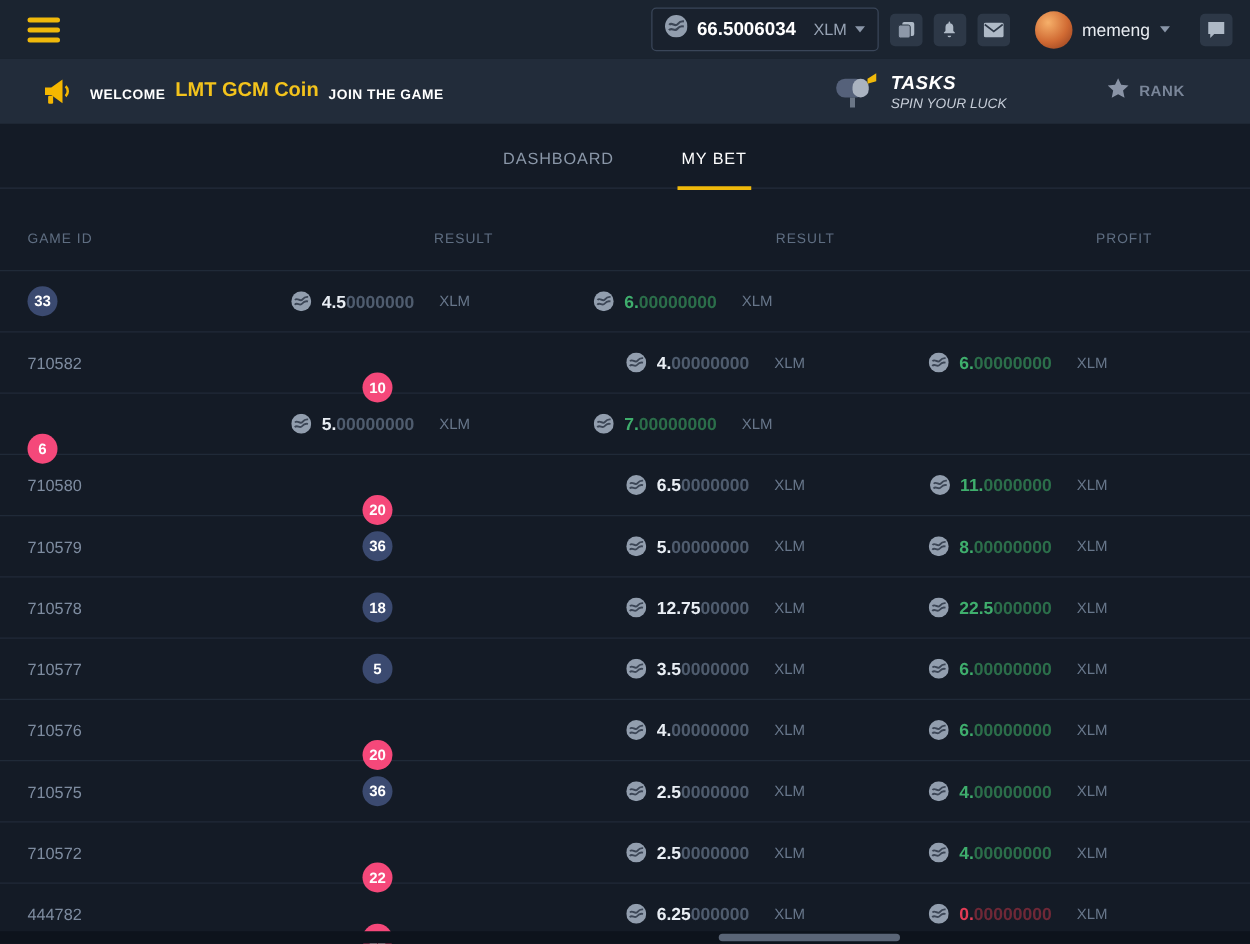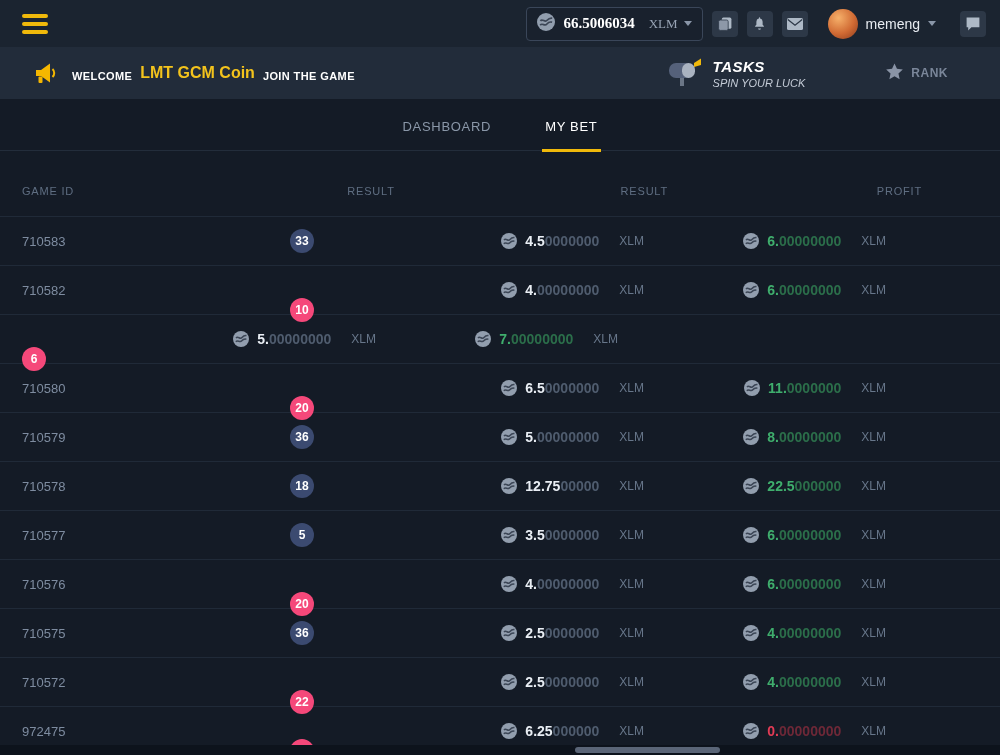--- a/index.html
+++ b/index.html
@@ -16,21 +16,21 @@
   .topbar {
     height:47px; background:#1b2430;
     display:flex; align-items:center; padding:0 14px;
   }
   .hamburger { width:26px; cursor:pointer; display:flex; flex-direction:column; gap:4px; margin-left:8px; }
   .hamburger span { display:block; height:4px; border-radius:2px; background:#f0b90b; }
 
   .balance-box {
     display:flex; align-items:center; gap:8px;
     border:1px solid #3a4659; background:#19212d;
-    border-radius:4px; padding:5px 10px; cursor:pointer;font-family:Liberation Serif, serif;
+    border-radius:4px; padding:5px 10px; cursor:pointer;
   }
   .balance-value { font-weight:bold; font-size:15px; color:#fff; }
   .currency-select { display:flex; align-items:center; gap:6px; color:#97a3b4; font-size:13px; margin-left:6px; cursor:pointer; }
   .caret { width:0; height:0; border-left:4px solid transparent; border-right:4px solid transparent; border-top:5px solid #8a96a8; display:inline-block; }
 
   .icon-btn {
     width:26px; height:26px; border:none; border-radius:4px;
     background:#2d3847; display:flex; align-items:center; justify-content:center;
     margin-left:9px; cursor:pointer; flex:0 0 auto;
   }
@@ -206,21 +206,20 @@
 
   <section>
     <div class="thead">
       <div class="c1">GAME ID</div>
       <div class="c2">RESULT</div>
       <div class="c3">RESULT</div>
       <div class="c4">PROFIT</div>
     </div>
     <div>
   <div class="trow">
-    <div class="c1 game-id">710583</div>
     <div class="c2">
       <span class="badge badge-navy">33</span>
     </div>
     <div class="c3 money amount">
       <span class="coin">
         <svg width="16" height="16" viewBox="0 0 16 16">
                 <circle cx="8" cy="8" r="8" fill="#929eae"></circle>
                 <path d="M3 7 C5 4.5 7 9 9 6.5 S12.5 4.5 13.5 4.5" stroke="#3c4656" stroke-width="1.5" fill="none"></path>
                 <path d="M2.8 10.8 C4.8 8.3 6.8 12.3 8.8 9.8 S12.6 8 13.4 8.2" stroke="#3c4656" stroke-width="1.5" fill="none"></path>
               </svg>
@@ -515,21 +514,21 @@
                 <path d="M2.8 10.8 C4.8 8.3 6.8 12.3 8.8 9.8 S12.6 8 13.4 8.2" stroke="#3c4656" stroke-width="1.5" fill="none"></path>
               </svg>
       </span>
       <span class="main">4.</span>
             <span class="zeros">00000000</span>
       <span class="unit">XLM</span>
     </div>
   </div>
 
   <div class="trow">
-    <div class="c1 game-id">972475</div>
+    <div class="c1 game-id">444782</div>
     <div class="c2">
       <span class="badge badge-red">22</span>
     </div>
     <div class="c3 money amount">
       <span class="coin">
         <svg width="16" height="16" viewBox="0 0 16 16">
                 <circle cx="8" cy="8" r="8" fill="#929eae"></circle>
                 <path d="M3 7 C5 4.5 7 9 9 6.5 S12.5 4.5 13.5 4.5" stroke="#3c4656" stroke-width="1.5" fill="none"></path>
                 <path d="M2.8 10.8 C4.8 8.3 6.8 12.3 8.8 9.8 S12.6 8 13.4 8.2" stroke="#3c4656" stroke-width="1.5" fill="none"></path>
               </svg>

